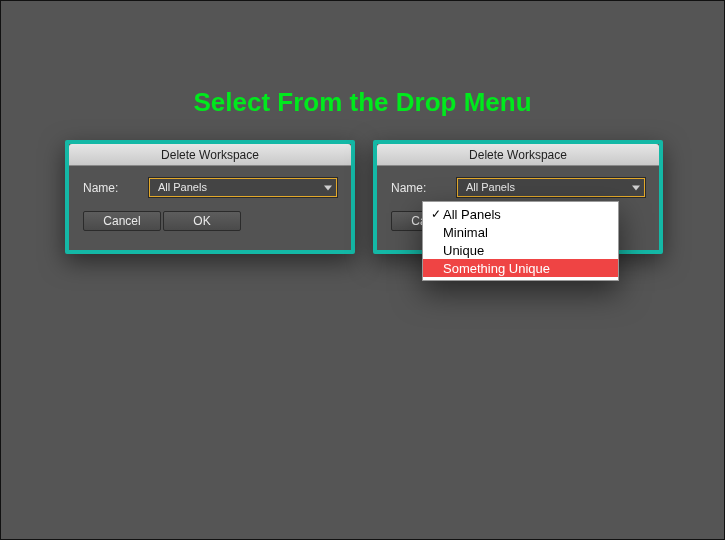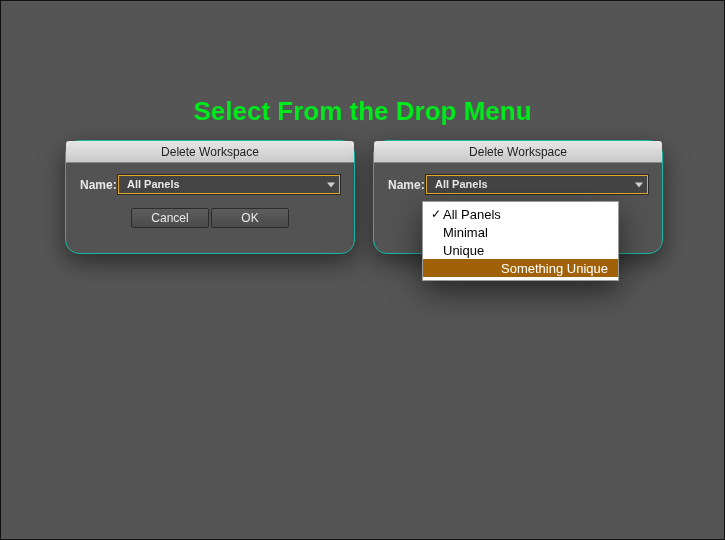--- a/index.html
+++ b/index.html
@@ -7,59 +7,58 @@
     width: 725px;
     height: 540px;
     background: #555555;
     border: 1px solid #111;
     font-family: "Lucida Grande", "Helvetica Neue", Arial, sans-serif;
     position: relative;
     overflow: hidden;
   }
   .heading {
     position: absolute;
-    top: 95px;
+    top: 86px;
     left: 0;
     width: 100%;
     text-align: center;
     font-size: 26px;
     font-weight: bold;
     color: #00e91d;
   }
   .dialog {
     position: absolute;
     width: 290px;
     height: 114px;
     background: #535353;
-    border: 1px solid #14b8a6;
+    border: 4px solid #14b8a6;
     box-shadow: 0 8px 24px rgba(0,0,0,0.5);
-    border-radius: 14px;
+    border-radius: 2px;
   }
   .dialog.left { top: 139px; left: 64px; }
   .dialog.right { top: 139px; left: 372px; }
   .titlebar {
     height: 22px;
     line-height: 22px;
     text-align: center;
     font-size: 12px;
     color: #222;
     background: linear-gradient(#e6e6e6, #c9c9c9);
     border-bottom: 1px solid #888;
     border-top-left-radius: 3px;
     border-top-right-radius: 3px;
   }
   .body {
     padding: 12px 14px 10px 14px;
   }
   .row {
     display: flex;
     align-items: center;
-    gap: 0;
+    gap: 28px;
     margin-bottom: 14px;
-    font-weight: bold;
   }
   .label {
     font-size: 12px;
     color: #e8e8e8;
     width: 38px;
   }
   .select {
     flex: 1;
     height: 19px;
     background: #444444;
@@ -77,21 +76,21 @@
     top: 50%;
     transform: translateY(-50%);
     width: 0;
     height: 0;
     border-left: 4px solid transparent;
     border-right: 4px solid transparent;
     border-top: 5px solid #cfcfcf;
   }
   .btn-row {
     display: flex;
-    justify-content: center;
+    justify-content: flex-start;
     gap: 2px;
   }
   .btn {
     width: 78px;
     height: 20px;
     font-size: 12px;
     color: #eaeaea;
     text-align: center;
     line-height: 18px;
     background: linear-gradient(#5d5d5d, #4a4a4a);
@@ -118,23 +117,22 @@
     padding: 0 10px 0 6px;
     cursor: pointer;
   }
   .dropdown .check {
     width: 14px;
     font-size: 12px;
     text-align: center;
   }
   .dropdown .txt { flex: 1; }
   .dropdown .item.highlight {
-    background: #a16207;
+    background: #ef4444;
     color: #fff;
-    text-align: right;
   }
 </style>
 </head>
 <body>
 
 <div class="heading">Select From the Drop Menu</div>
 
 <div class="dialog left">
   <div class="titlebar">Delete Workspace</div>
   <div class="body">

